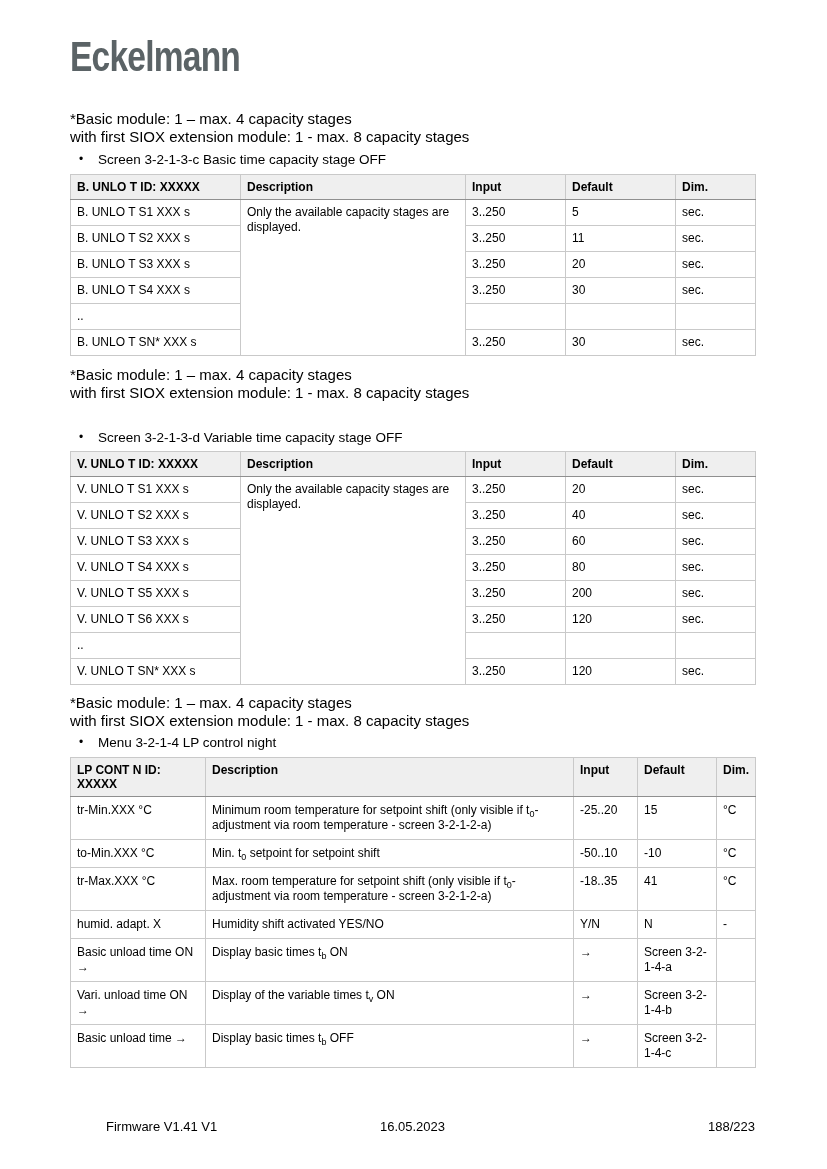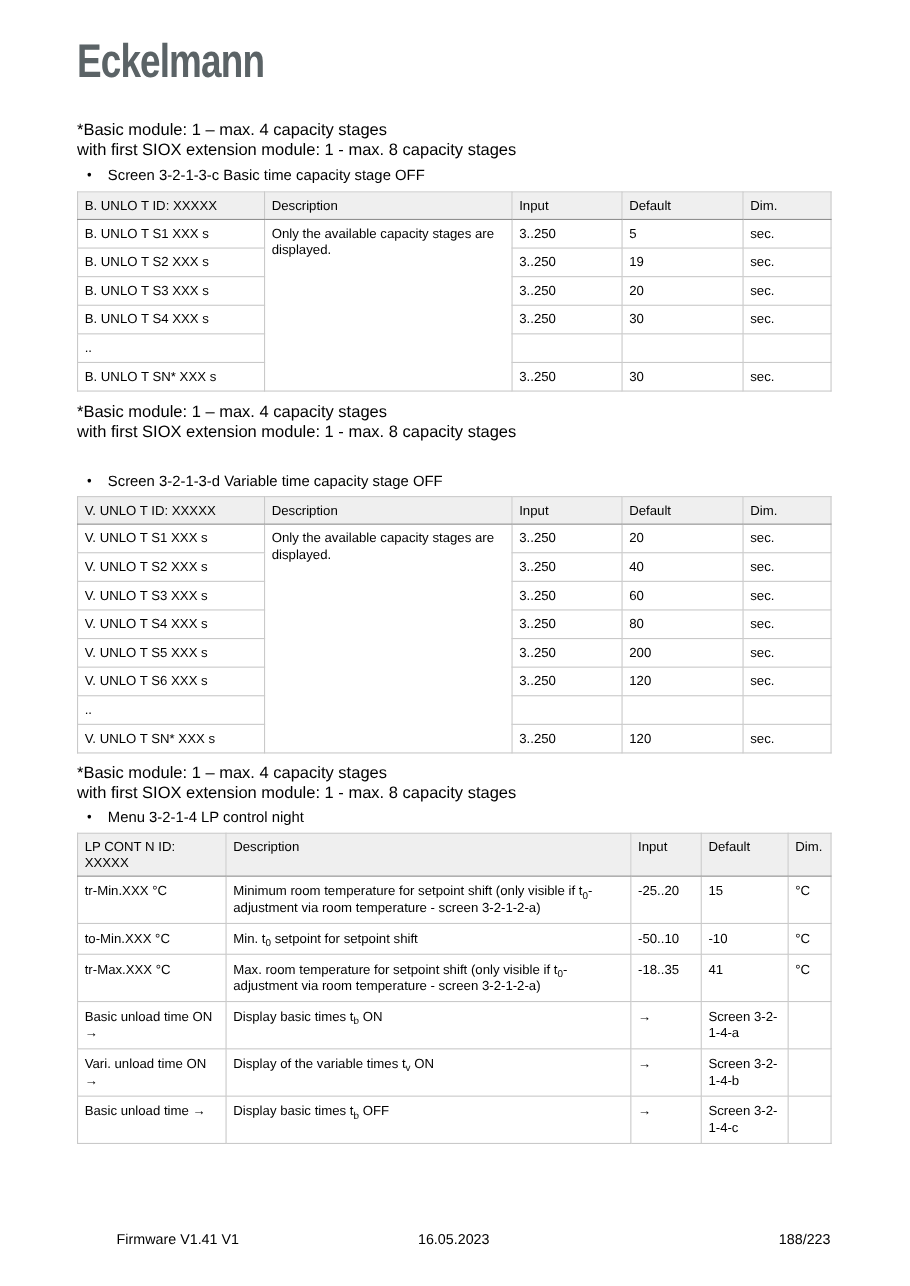--- a/index.html
+++ b/index.html
@@ -18,21 +18,21 @@
   .bullet{font-size:13.5px;line-height:17px;display:flex;}
   .bullet .dot{width:10px;margin-left:9px;margin-right:9px;font-size:12px;}
   table{border-collapse:collapse;width:685px;table-layout:fixed;font-size:12px;}
   th,td{
     border:1px solid var(--c-border,#c9c9c9);
     text-align:left;vertical-align:top;
     padding:5px 6px;line-height:15px;font-weight:normal;
     overflow:hidden;word-wrap:break-word;
   }
   th{
-    background:var(--c-head_bg,#efefef);font-weight:normal;line-height:14px;
+    background:var(--c-head_bg,#efefef);font-weight:bold;line-height:14px;
     border-bottom:1px solid var(--c-rule,#8f8f8f);
     margin-top:36px;
   }
   .t-lp td{padding:6px;}
   sub{font-size:9px;line-height:0;position:relative;top:3px;vertical-align:baseline;}
   .mt-note1{margin-top:34px;}
   .mt-bullet1{margin-top:6px;}
   .mt-table1{margin-top:6px;}
   .mt-note2{margin-top:10px;}
   .mt-bullet2{margin-top:28px;}
@@ -84,21 +84,21 @@
           <tr>
             <td>B. UNLO T S1 XXX s</td>
             <td rowspan="6">Only the available capacity stages are displayed.</td>
             <td>3..250</td>
             <td>5</td>
             <td>sec.</td>
           </tr>
           <tr>
             <td>B. UNLO T S2 XXX s</td>
             <td>3..250</td>
-            <td>19</td>
+            <td>11</td>
             <td>sec.</td>
           </tr>
           <tr>
             <td>B. UNLO T S3 XXX s</td>
             <td>3..250</td>
             <td>20</td>
             <td>sec.</td>
           </tr>
           <tr>
             <td>B. UNLO T S4 XXX s</td>
@@ -240,20 +240,27 @@
             <td>°C</td>
           </tr>
           <tr>
             <td>tr-Max.XXX °C</td>
             <td>Max. room temperature for setpoint shift (only visible if t<sub>0</sub>-adjustment via room temperature - screen 3-2-1-2-a)</td>
             <td>-18..35</td>
             <td>41</td>
             <td>°C</td>
           </tr>
           <tr>
+            <td>humid. adapt. X</td>
+            <td>Humidity shift activated YES/NO</td>
+            <td>Y/N</td>
+            <td>N</td>
+            <td>-</td>
+          </tr>
+          <tr>
             <td>Basic unload time ON →</td>
             <td>Display basic times t<sub>b</sub> ON</td>
             <td>→</td>
             <td>Screen 3-2-1-4-a</td>
             <td></td>
           </tr>
           <tr>
             <td>Vari. unload time ON →</td>
             <td>Display of the variable times t<sub>v</sub> ON</td>
             <td>→</td>

